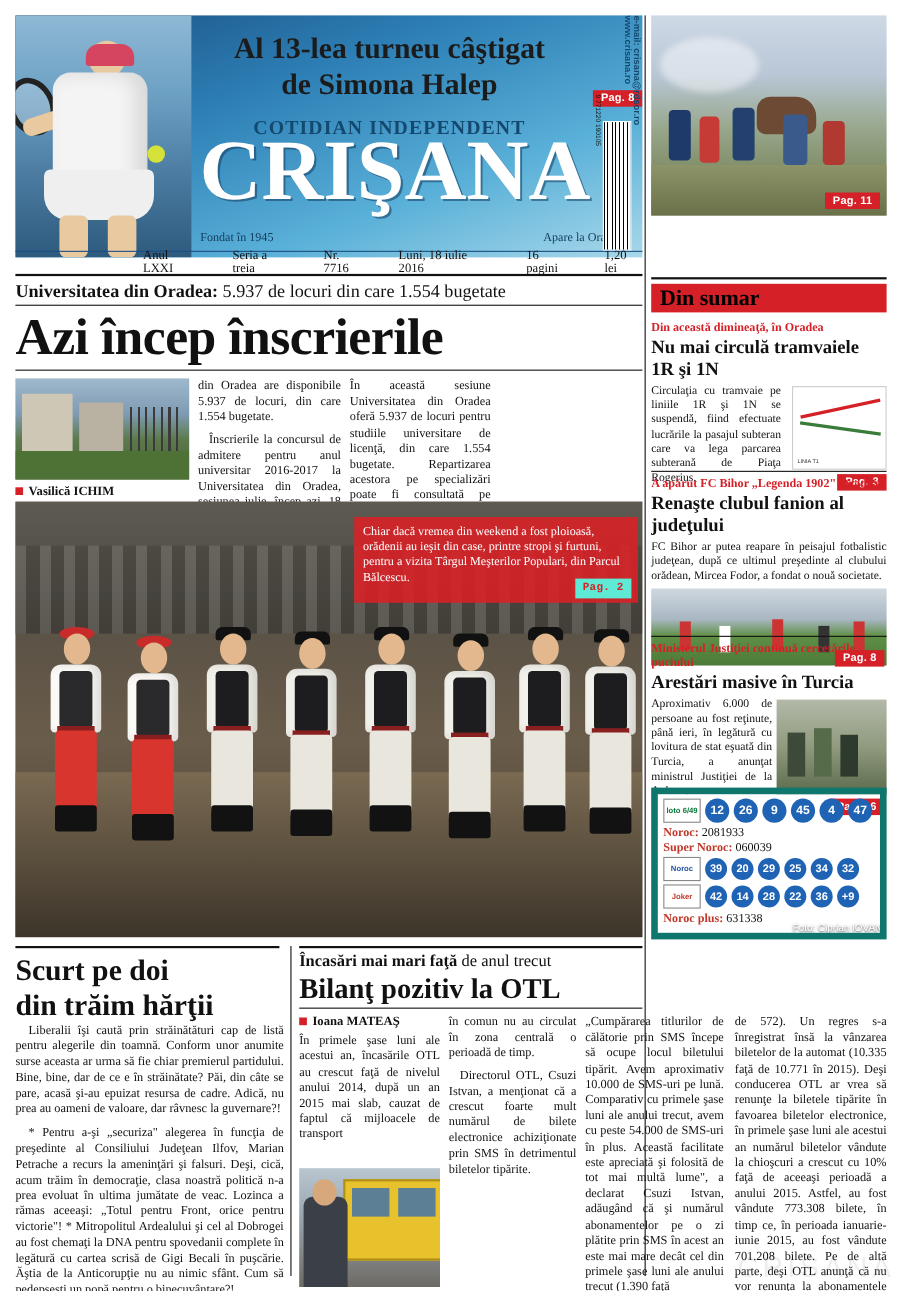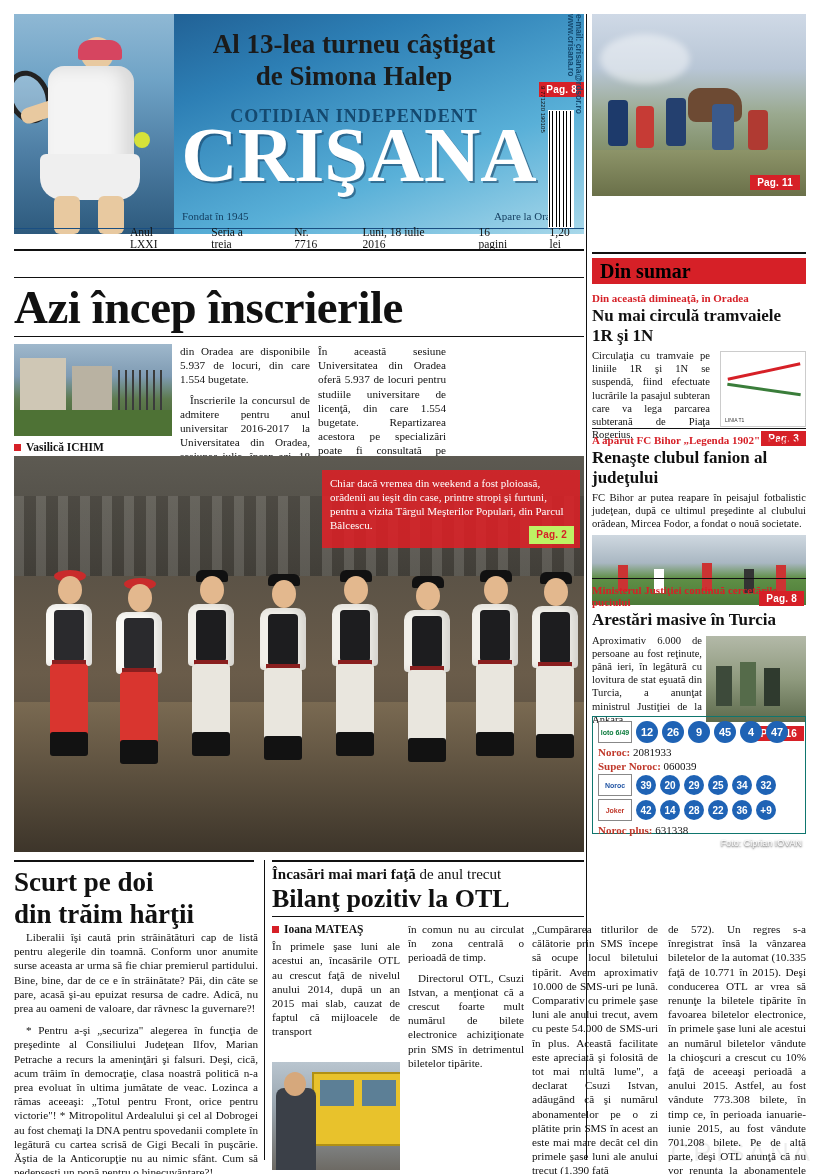--- a/index.html
+++ b/index.html
@@ -219,21 +219,21 @@
   .dancer.girl .shirt { background:#fbfaf6; }
   .dancer.girl .vest { background:#2a2a2d; }
   .dancer.girl .pants { background:#d9352f; }
   .dancer.girl .hat { background: #c92b2b; border-radius: 50%; }
   .photo-caption {
     position:absolute; left: 322px; top: 470px; width: 258px;
     background: rgba(219,32,38,.88); color: #fff;
     font-size: 11px; line-height: 14px; padding: 6px 8px 16px 8px;
     font-family:"Liberation Serif", serif;
   }
-  .photo-caption .pag-badge { position:absolute; right: 6px; bottom: 4px; background:#bef264; color:#d62027;}
+  .photo-caption .pag-badge { position:absolute; right: 6px; bottom: 4px; background:#5eead4; color:#d62027;font-family:Liberation Mono, monospace;}
   .photo-credit {
     position:absolute; right: 18px; bottom: 326px;
     color:#fff; font-size: 9px; font-family:"Liberation Sans", sans-serif;
     text-shadow: 0 1px 2px rgba(0,0,0,.8);
   }
 
   
   .rule-b1 { position:absolute; left:14px; top:860px; width:240px; height:2px; background:#111; }
   .scurt-title {
     position:absolute; left: 14px; top: 866px; width: 244px;
@@ -312,22 +312,22 @@
     position:absolute; right: 0; top: 0; width: 100px; height: 86px;
     background: linear-gradient(180deg,#b3b9a8 0%, #8f9a7e 50%, #5d6a4c 100%);
     overflow:hidden;
   }
   .turcia-thumb .t1 { position:absolute; left: 10px; top: 30px; width: 16px; height: 40px; background:#3d4a3a;}
   .turcia-thumb .t2 { position:absolute; left: 34px; top: 26px; width: 16px; height: 44px; background:#556b4a;}
   .turcia-thumb .t3 { position:absolute; left: 58px; top: 32px; width: 16px; height: 38px; background:#2f3a2e;}
 
   
   .loto-box {
-    position:absolute; left: 592px; top: 716px; width: 214px; height: 118px;
-    border: 1px solid #0f766e; padding: 4px 5px;
+    position:absolute; left: 592px; top: 716px; width: 214px; height: 138px;
+    border: 6px solid #0f766e; padding: 4px 5px;
   }
   .loto-row { display:flex; align-items:center; gap: 4px; margin-bottom: 3px; }
   .loto-logo {
     width: 34px; height: 22px; background:#fff; border:1px solid #888;
     font-size: 7px; font-family:"Liberation Sans", sans-serif; color:#0a7a3c;
     display:flex; align-items:center; justify-content:center; font-weight:700;
   }
   .loto-logo.j { color:#c0392b; }
   .loto-logo.n { color:#2255a4; }
   .ball {
@@ -394,20 +394,23 @@
     <div class="horse"></div>
     <div class="s1"></div>
     <div class="s2"></div>
     <div class="s3"></div>
     <div class="s4"></div>
     <div class="s5"></div>
     <div class="pag-badge napo-pag">Pag. 11</div>
   </div>
 
   <div class="rule-top"></div>
+  <div class="kicker">
+    <b>Universitatea din Oradea:</b><span> 5.937 de locuri din care 1.554 bugetate</span>
+  </div>
   <div class="rule-k"></div>
   <div class="headline-main">Azi încep înscrierile</div>
   <div class="rule-h"></div>
 
   <div class="lead-photo">
     <div class="b1"></div>
     <div class="b2"></div>
     <div class="gate"></div>
     <div class="grass"></div>
   </div>

